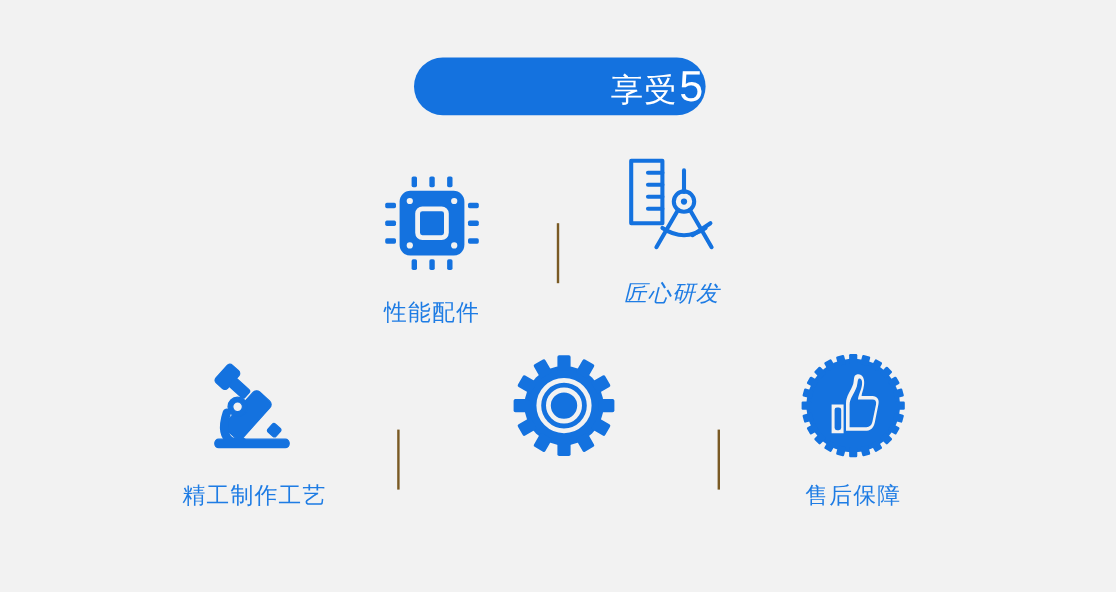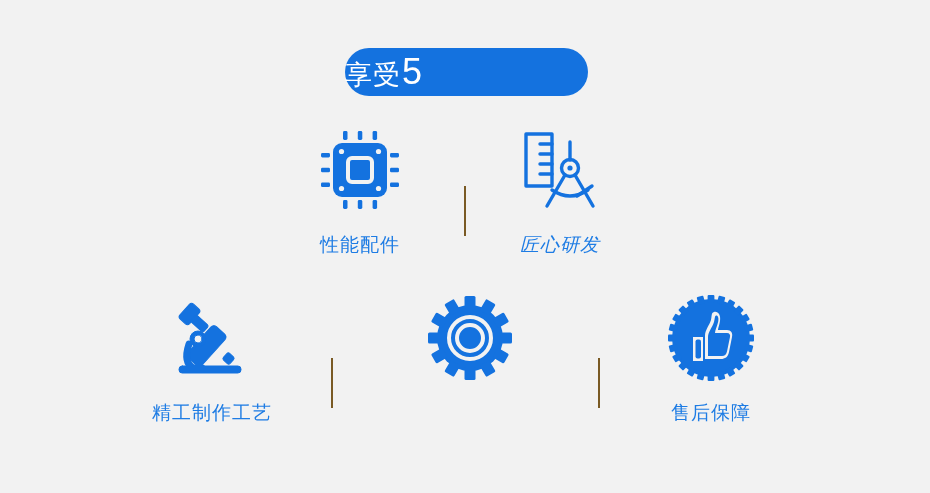--- a/index.html
+++ b/index.html
@@ -25,21 +25,21 @@
   .heading-pill {
     position: absolute;
     left: 345px;
     top: 48px;
     width: 243px;
     height: 48px;
     border-radius: 24px;
     background: #1472df;
     display: flex;
     align-items: center;
-    justify-content: flex-start;
+    justify-content: flex-end;
     box-sizing: border-box;
   }
   .heading-text {
     color: #ffffff;
     font-size: 27px;
     letter-spacing: 1px;
     line-height: 1;
     white-space: nowrap;
     display: flex;
     align-items: baseline;
@@ -67,21 +67,21 @@
   }
   .feature .feature-label {
     margin-top: 14px;
     font-size: 19px;
     color: #1e7ce4;
     letter-spacing: 1px;
     white-space: nowrap;
   }
 
   
-  #feature-chip      { left: 275px; top: 122px; text-align: right; }
+  #feature-chip      { left: 275px; top: 138px; text-align: right; }
   #feature-compass   { left: 475px; top: 122px; font-style: italic; }
   #feature-micro     { left: 127px; top: 290px; }
   #feature-gear      { left: 385px; top: 290px; }
   #feature-thumb     { left: 626px; top: 290px; }
 
   
   .divider {
     position: absolute;
     width: 2px;
     background: #7a5a24;

